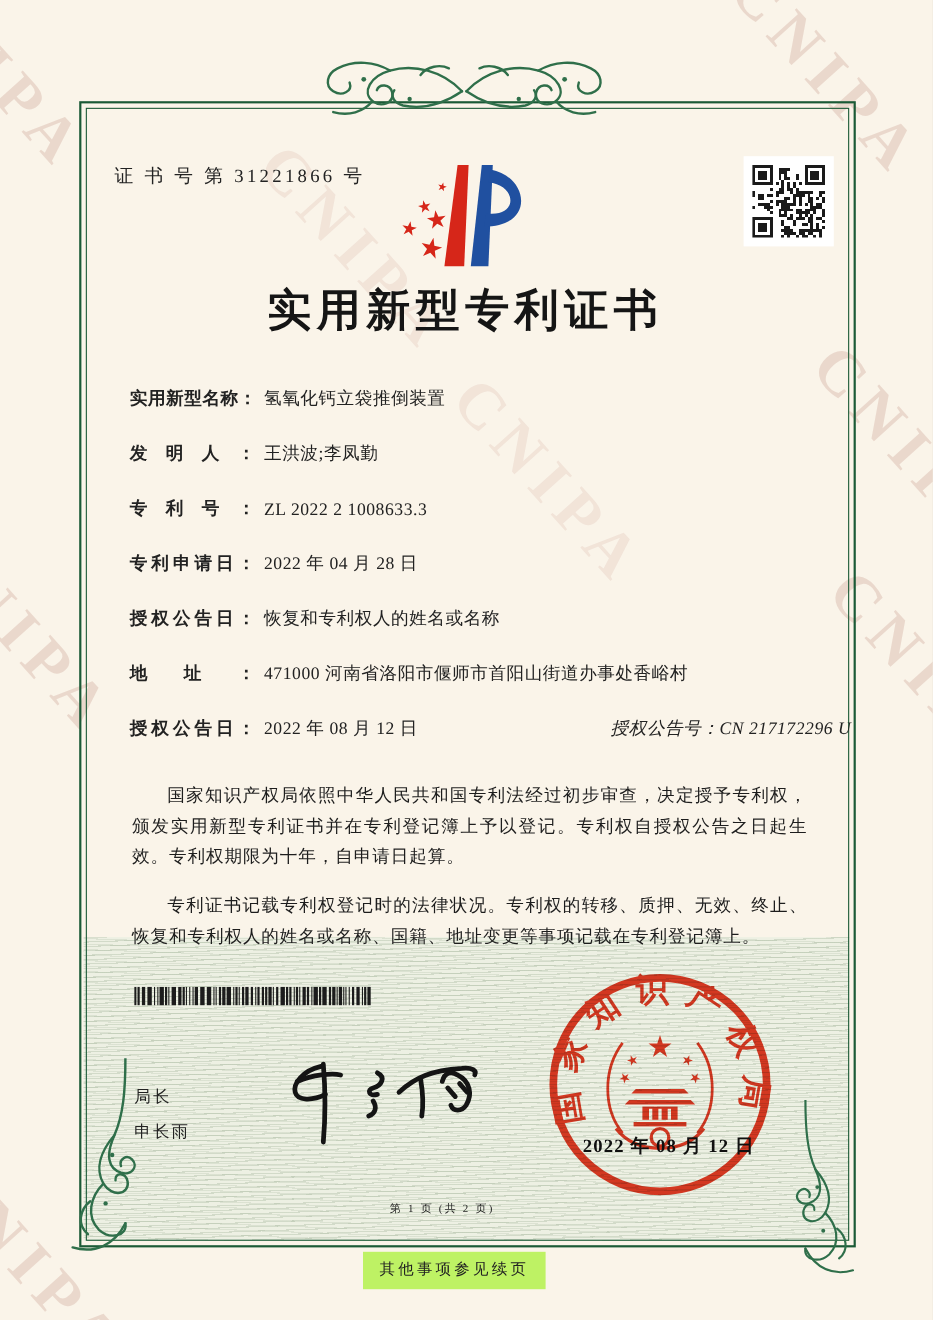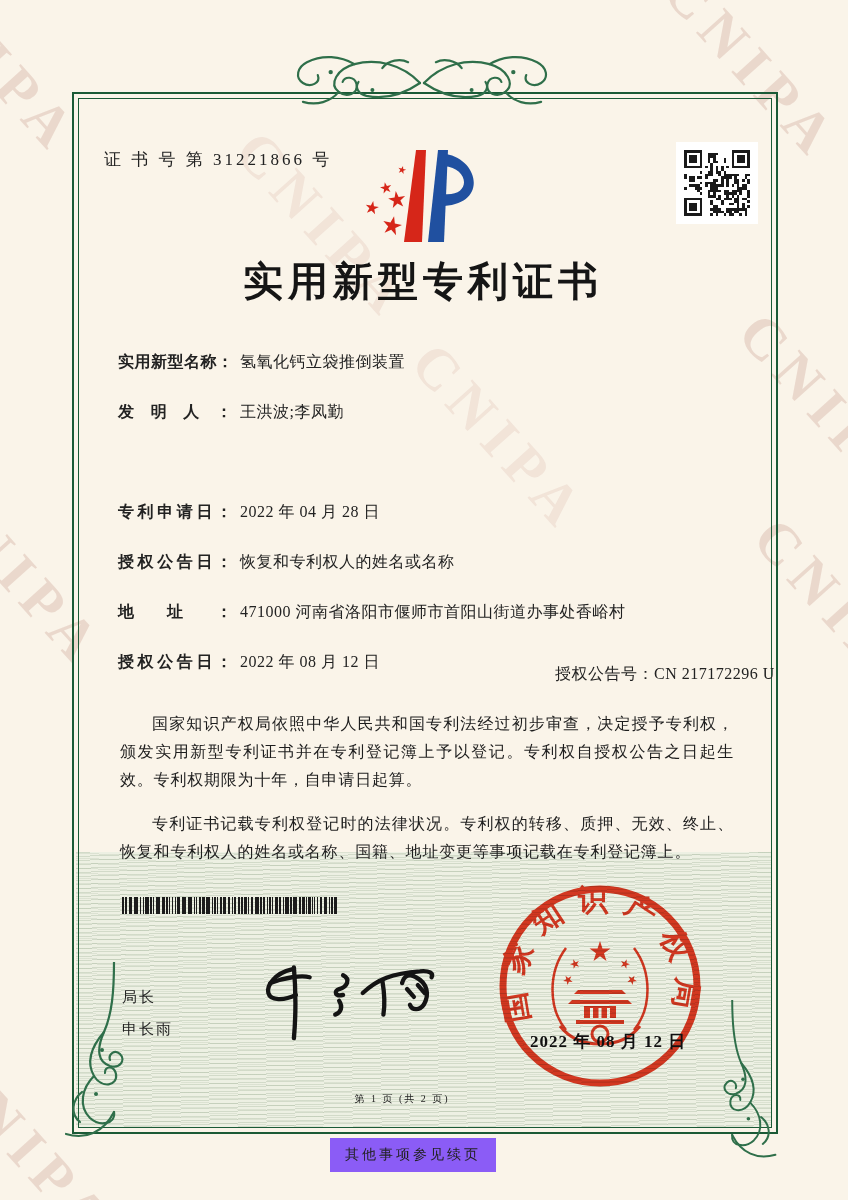--- a/index.html
+++ b/index.html
@@ -29,37 +29,37 @@
   .qrbox{position:absolute;left:676px;top:142px;width:82px;height:82px;background:#fff;z-index:4;
          display:flex;align-items:center;justify-content:center;}
   .title{position:absolute;left:72px;top:254px;width:702px;z-index:4;text-align:center;
          font-size:40px;font-weight:700;letter-spacing:5px;color:#151515;}
   
   .frow{position:absolute;left:118px;z-index:4;font-size:16px;letter-spacing:.5px;white-space:nowrap;}
   .flabel{display:inline-block;width:98px;text-align:justify;text-align-last:justify;vertical-align:bottom;font-weight:bold;}
   .flabel::after{content:"：";display:inline-block;width:0;}
   .fcolon{display:inline-block;width:24px;}
   .fval{letter-spacing:.5px;}
-  .grant2{position:absolute;left:437px;top:12px;}
+  .grant2{position:absolute;left:437px;top:0;font-style:italic;}
   
   .bodytxt{position:absolute;left:104px;top:694px;width:646px;z-index:4;font-size:16px;
            line-height:28px;text-align:justify;letter-spacing:.8px;color:#1d1d1d;}
   .bodytxt p{margin:16px;text-indent:2em;}
   
   .barcode{position:absolute;left:122px;top:897px;z-index:4;}
   .director{position:absolute;left:122px;top:988px;z-index:4;font-size:15px;letter-spacing:2px;}
   .director div{margin-bottom:13px;}
   .sig{position:absolute;left:243px;top:932px;z-index:4;}
   .sig path{stroke:#141414;stroke-width:4.4;fill:none;stroke-linecap:round;stroke-linejoin:round;}
   .seal{position:absolute;left:494px;top:880px;z-index:5;mix-blend-mode:multiply;opacity:.95;}
   .sealdate{position:absolute;left:520px;top:1030px;width:176px;z-index:6;text-align:center;
             font-size:17px;font-weight:700;letter-spacing:1px;color:#101010;}
   .pageno{position:absolute;left:72px;top:1092px;width:660px;z-index:4;text-align:center;
           font-size:10px;letter-spacing:2px;}
-  .note{position:absolute;left:330px;top:1138px;width:166px;height:34px;z-index:4;background:#8b5cf6;
+  .note{position:absolute;left:330px;top:1138px;width:166px;height:34px;z-index:4;background:#bef264;
         text-align:center;font-size:14px;letter-spacing:3px;line-height:34px;}
 </style>
 </head>
 <body>
 
 <div class="page">
 
   <div class="wm" style="left:-60px;top:-48px">CNIPA</div>
   <div class="wm" style="left:700px;top:-42px">CNIPA</div>
   <div class="wm" style="left:775px;top:300px">CNIPA</div>
@@ -407,20 +407,23 @@
   </div>
 
   <div class="title">实用新型专利证书</div>
 
   <div class="frow" style="top:352px">
     <span class="flabel">实用新型名称</span><span class="fcolon"></span><span class="fval">氢氧化钙立袋推倒装置</span>
   </div>
   <div class="frow" style="top:402px">
     <span class="flabel">发明人</span><span class="fcolon"></span><span class="fval">王洪波;李凤勤</span>
   </div>
+  <div class="frow" style="top:452px">
+    <span class="flabel">专利号</span><span class="fcolon"></span><span class="fval">ZL 2022 2 1008633.3</span>
+  </div>
   <div class="frow" style="top:502px">
     <span class="flabel">专利申请日</span><span class="fcolon"></span><span class="fval">2022 年 04 月 28 日</span>
   </div>
   <div class="frow" style="top:552px">
     <span class="flabel">授权公告日</span><span class="fcolon"></span><span class="fval">恢复和专利权人的姓名或名称</span>
   </div>
   <div class="frow" style="top:602px">
     <span class="flabel">地址</span><span class="fcolon"></span><span class="fval">471000 河南省洛阳市偃师市首阳山街道办事处香峪村</span>
   </div>
   <div class="frow" style="top:652px;width:630px">

